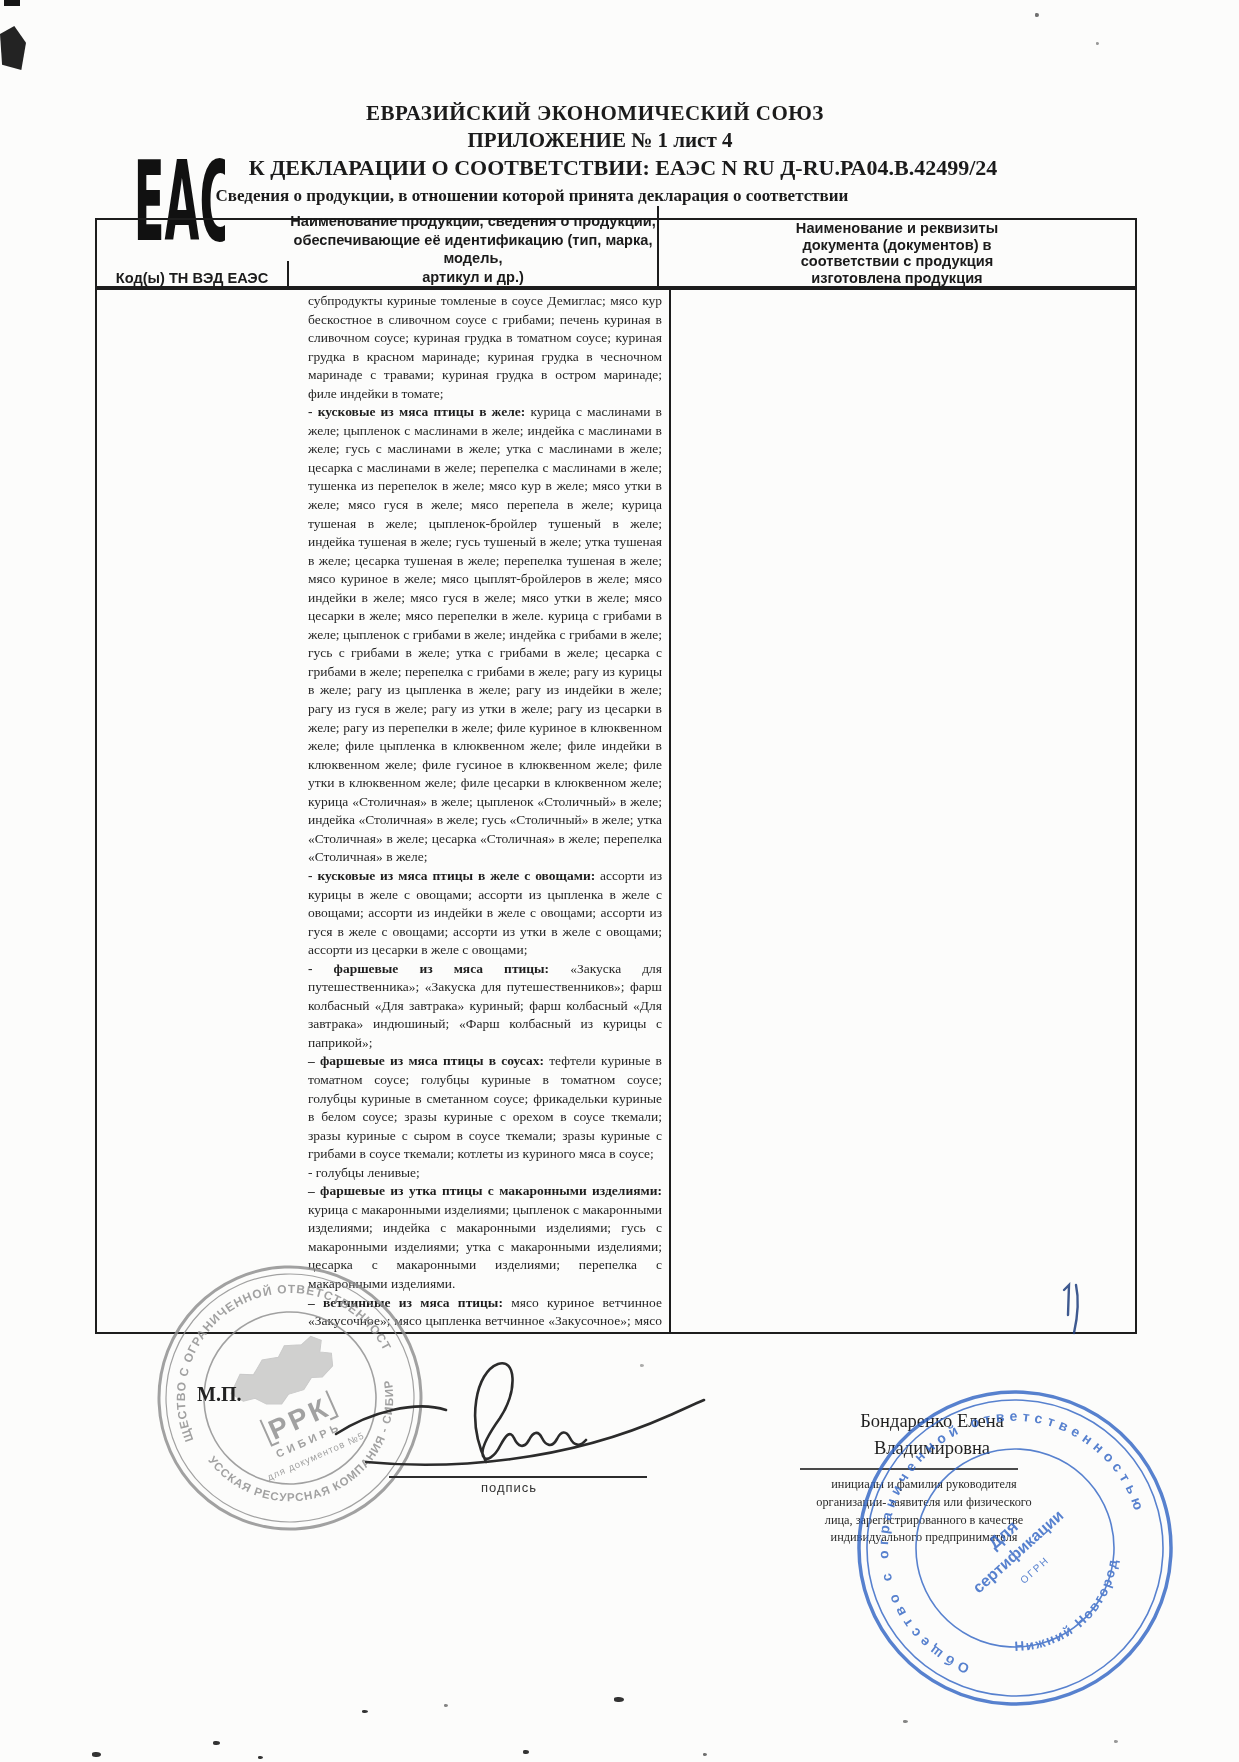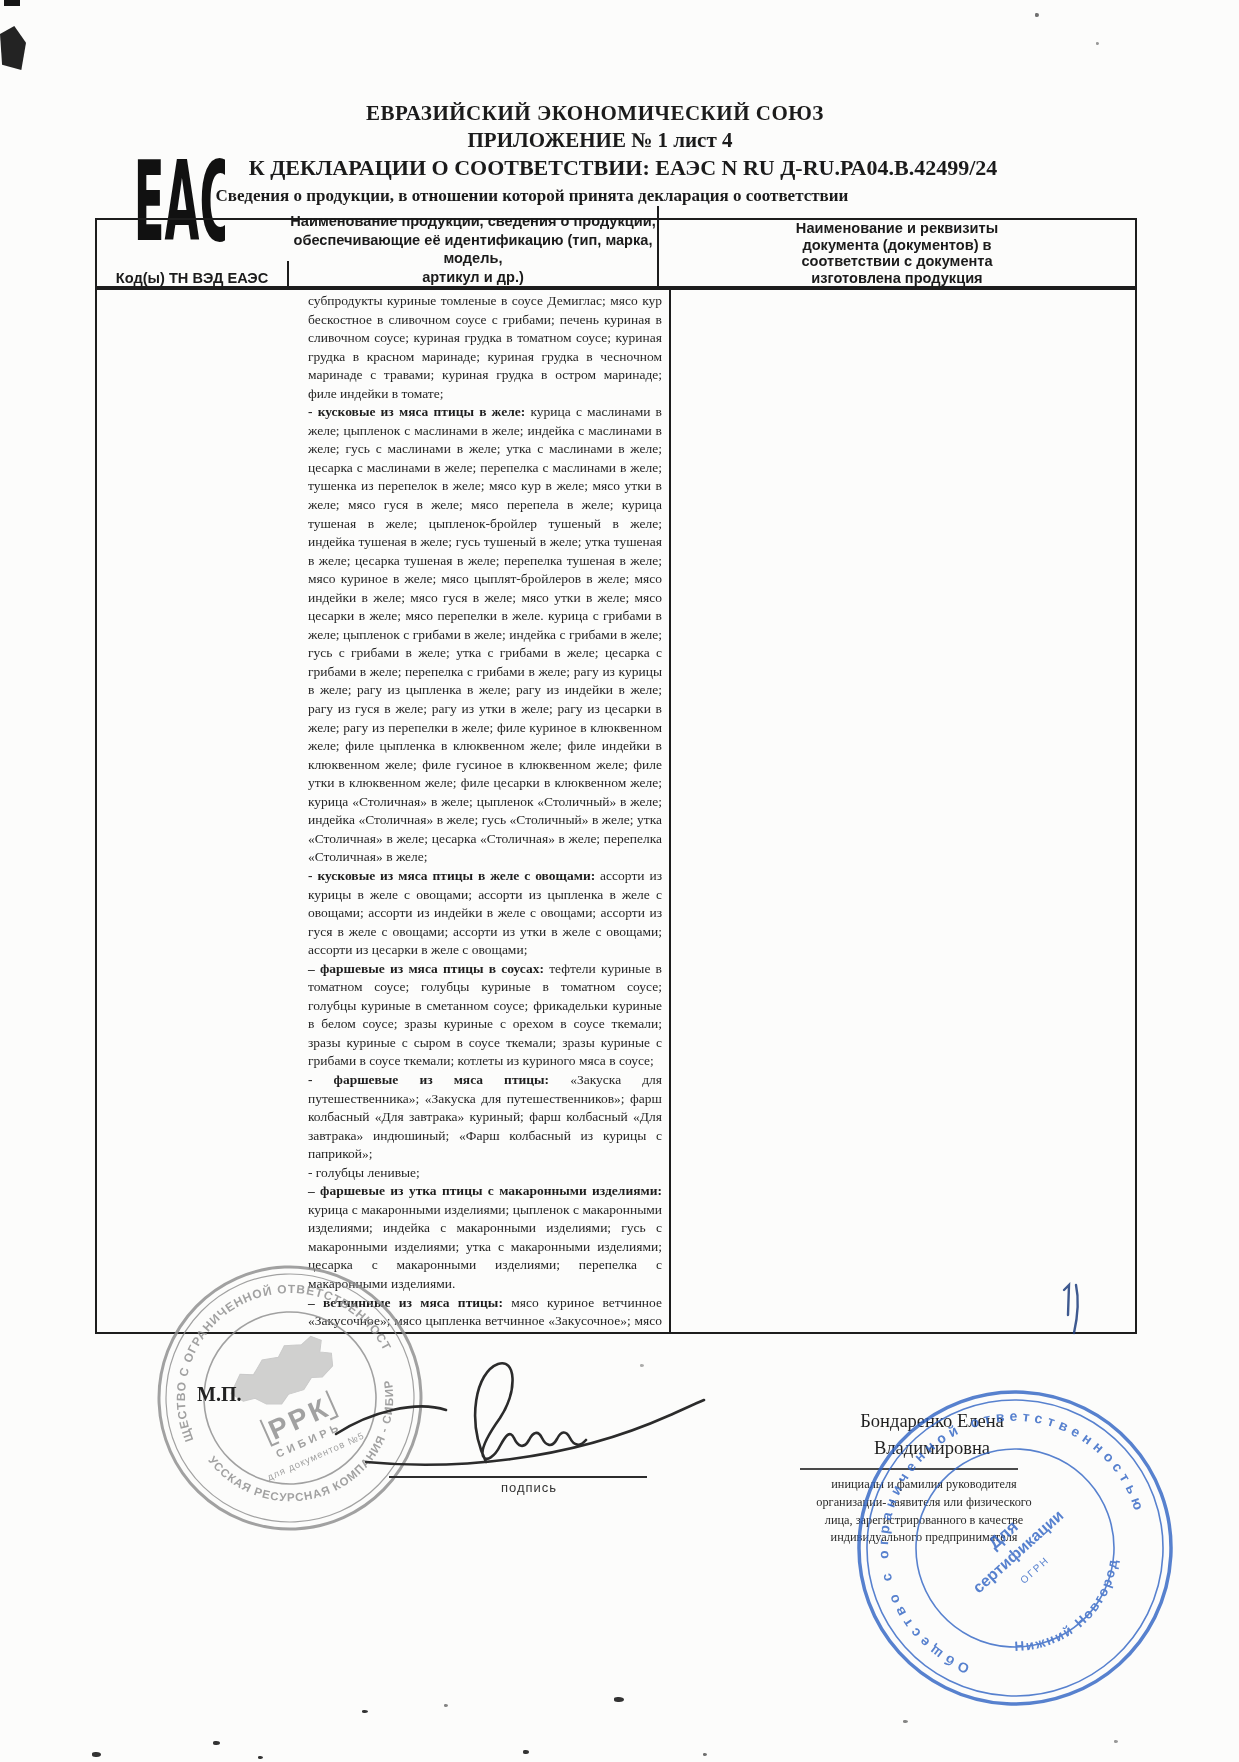--- a/index.html
+++ b/index.html
@@ -28,21 +28,21 @@
   .hc3 { padding-top:0;  line-height:16.5px; }
   .body-text {
     padding:4px 7px 0 7px; font-size:13.5px; line-height:18.55px;
     text-align:justify; overflow:hidden; height:1040px; color:#262626;
   }
   .item { margin:0; }
   .item b { font-weight:bold; color:#1e1e1e; }
   
   .mp { left:197px; top:1383px; font-size:20px; font-weight:bold; color:#222; }
   .sig-underline { left:389px; top:1448px; width:258px; height:28px; border-bottom:2px solid #2c2c2c; }
-  .sig-caption { left:464px; top:1480px; width:130px; text-align:center;
+  .sig-caption { left:444px; top:1480px; width:130px; text-align:center;
     font-family:"Liberation Sans", sans-serif; font-size:13px; letter-spacing:1px; color:#333; }
   .name { left:782px; top:1408px; width:300px; text-align:center; font-size:18.5px; line-height:27px; color:#1f1f1f; }
   .note-sep { left:800px; top:1468px; width:218px; height:0; border-top:2px solid #4a4a4a; }
   .note { left:798px; top:1476px; width:252px; text-align:center; font-size:12.3px; line-height:17.8px; color:#2a2a2a; }
   .stamp-sans { font-family:"Liberation Sans", sans-serif; }
   .speck { position:absolute; background:#333; border-radius:40% 60% 55% 45%; }
 </style>
 </head>
 <body>
 
@@ -65,34 +65,34 @@
       <div>Код(ы) ТН ВЭД ЕАЭС</div>
     </div>
     <div class="c2 hc hc2">
       <div>Наименование продукции, сведения о продукции,</div>
       <div>обеспечивающие её идентификацию (тип, марка, модель,</div>
       <div>артикул и др.)</div>
     </div>
     <div class="c3 hc hc3">
       <div>Наименование и реквизиты</div>
       <div>документа (документов) в</div>
-      <div>соответствии с документа</div>
+      <div>соответствии с продукция</div>
       <div>изготовлена продукция</div>
     </div>
   </div>
 
   <div class="tbl tbody">
     <div class="c1"></div>
     <div class="c2">
       <div class="body-text">
         <p class="item"><b></b><span>субпродукты куриные томленые в соусе Демиглас; мясо кур бескостное в сливочном соусе с грибами; печень куриная в сливочном соусе; куриная грудка в томатном соусе; куриная грудка в красном маринаде; куриная грудка в чесночном маринаде с травами; куриная грудка в остром маринаде; филе индейки в томате;</span></p>
         <p class="item"><b>- кусковые из мяса птицы в желе: </b><span>курица с маслинами в желе; цыпленок с маслинами в желе; индейка с маслинами в желе; гусь с маслинами в желе; утка с маслинами в желе; цесарка с маслинами в желе; перепелка с маслинами в желе; тушенка из перепелок в желе; мясо кур в желе; мясо утки в желе; мясо гуся в желе; мясо перепела в желе; курица тушеная в желе; цыпленок-бройлер тушеный в желе; индейка тушеная в желе; гусь тушеный в желе; утка тушеная в желе; цесарка тушеная в желе; перепелка тушеная в желе; мясо куриное в желе; мясо цыплят-бройлеров в желе; мясо индейки в желе; мясо гуся в желе; мясо утки в желе; мясо цесарки в желе; мясо перепелки в желе. курица с грибами в желе; цыпленок с грибами в желе; индейка с грибами в желе; гусь с грибами в желе; утка с грибами в желе; цесарка с грибами в желе; перепелка с грибами в желе; рагу из курицы в желе; рагу из цыпленка в желе; рагу из индейки в желе; рагу из гуся в желе; рагу из утки в желе; рагу из цесарки в желе; рагу из перепелки в желе; филе куриное в клюквенном желе; филе цыпленка в клюквенном желе; филе индейки в клюквенном желе; филе гусиное в клюквенном желе; филе утки в клюквенном желе; филе цесарки в клюквенном желе; курица «Столичная» в желе; цыпленок «Столичный» в желе; индейка «Столичная» в желе; гусь «Столичный» в желе; утка «Столичная» в желе; цесарка «Столичная» в желе; перепелка «Столичная» в желе;</span></p>
         <p class="item"><b>- кусковые из мяса птицы в желе с овощами: </b><span>ассорти из курицы в желе с овощами; ассорти из цыпленка в желе с овощами; ассорти из индейки в желе с овощами; ассорти из гуся в желе с овощами; ассорти из утки в желе с овощами; ассорти из цесарки в желе с овощами;</span></p>
+        <p class="item"><b>- фаршевые из мяса птицы: </b><span>«Закуска для путешественника»; «Закуска для путешественников»; фарш колбасный «Для завтрака» куриный; фарш колбасный «Для завтрака» индюшиный; «Фарш колбасный из курицы с паприкой»;</span></p>
         <p class="item"><b>– фаршевые из мяса птицы в соусах: </b><span>тефтели куриные в томатном соусе; голубцы куриные в томатном соусе; голубцы куриные в сметанном соусе; фрикадельки куриные в белом соусе; зразы куриные с орехом в соусе ткемали; зразы куриные с сыром в соусе ткемали; зразы куриные с грибами в соусе ткемали; котлеты из куриного мяса в соусе;</span></p>
-        <p class="item"><b>- фаршевые из мяса птицы: </b><span>«Закуска для путешественника»; «Закуска для путешественников»; фарш колбасный «Для завтрака» куриный; фарш колбасный «Для завтрака» индюшиный; «Фарш колбасный из курицы с паприкой»;</span></p>
         <p class="item"><b></b><span>- голубцы ленивые;</span></p>
         <p class="item"><b>– фаршевые из утка птицы с макаронными изделиями: </b><span>курица с макаронными изделиями; цыпленок с макаронными изделиями; индейка с макаронными изделиями; гусь с макаронными изделиями; утка с макаронными изделиями; цесарка с макаронными изделиями; перепелка с макаронными изделиями.</span></p>
         <p class="item"><b>– ветчинные из мяса птицы: </b><span>мясо куриное ветчинное «Закусочное»; мясо цыпленка ветчинное «Закусочное»; мясо индейки ветчинное «Закусочное»; мясо гусиное ветчинное «Закусочное»; мясо утиное ветчинное «Закусочное»; мясо цесарки ветчинное «Закусочное»; мясо перепела ветчинное «Закусочное»; мясо куриное ветчинное «Особенное»; мясо цыпленка ветчинное «Особенное»; мясо индейки ветчинное «Особенное»; мясо гусиное ветчинное «Особенное»; мясо утиное ветчинное «Особенное»; мясо цесарки ветчинное «Особенное»;</span></p>
       </div>
     </div>
     <div class="c3"></div>
   </div>
 
   <svg class="abs" style="left:1058px;top:1282px;" width="28" height="70" viewBox="0 0 28 70">
     <g fill="none" stroke="#1d3d7d" stroke-width="2.4" stroke-linecap="round" opacity="0.85">

